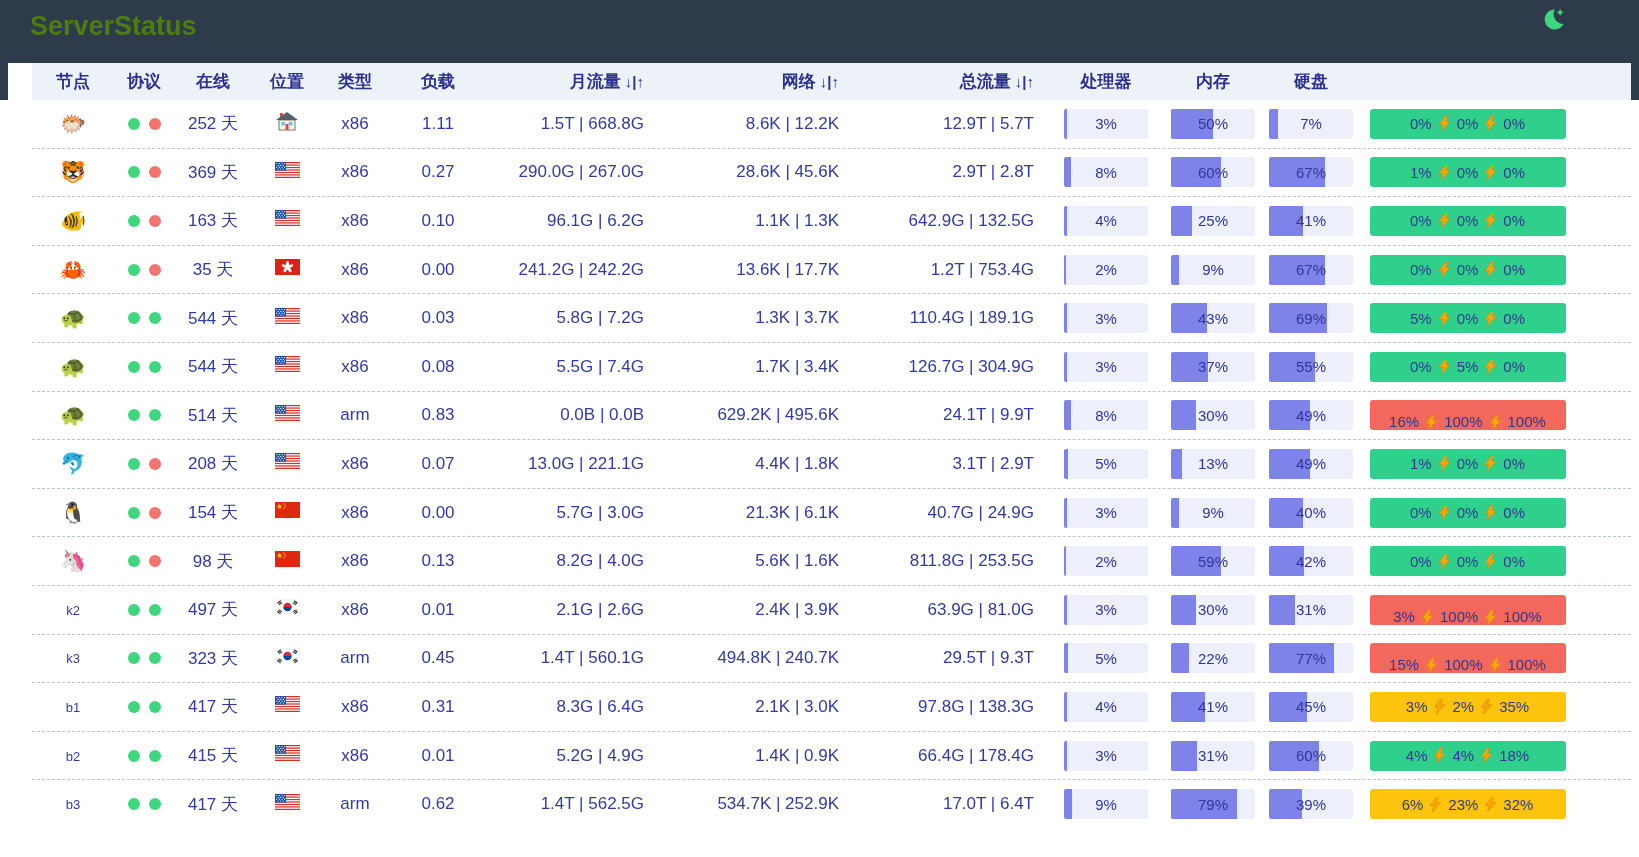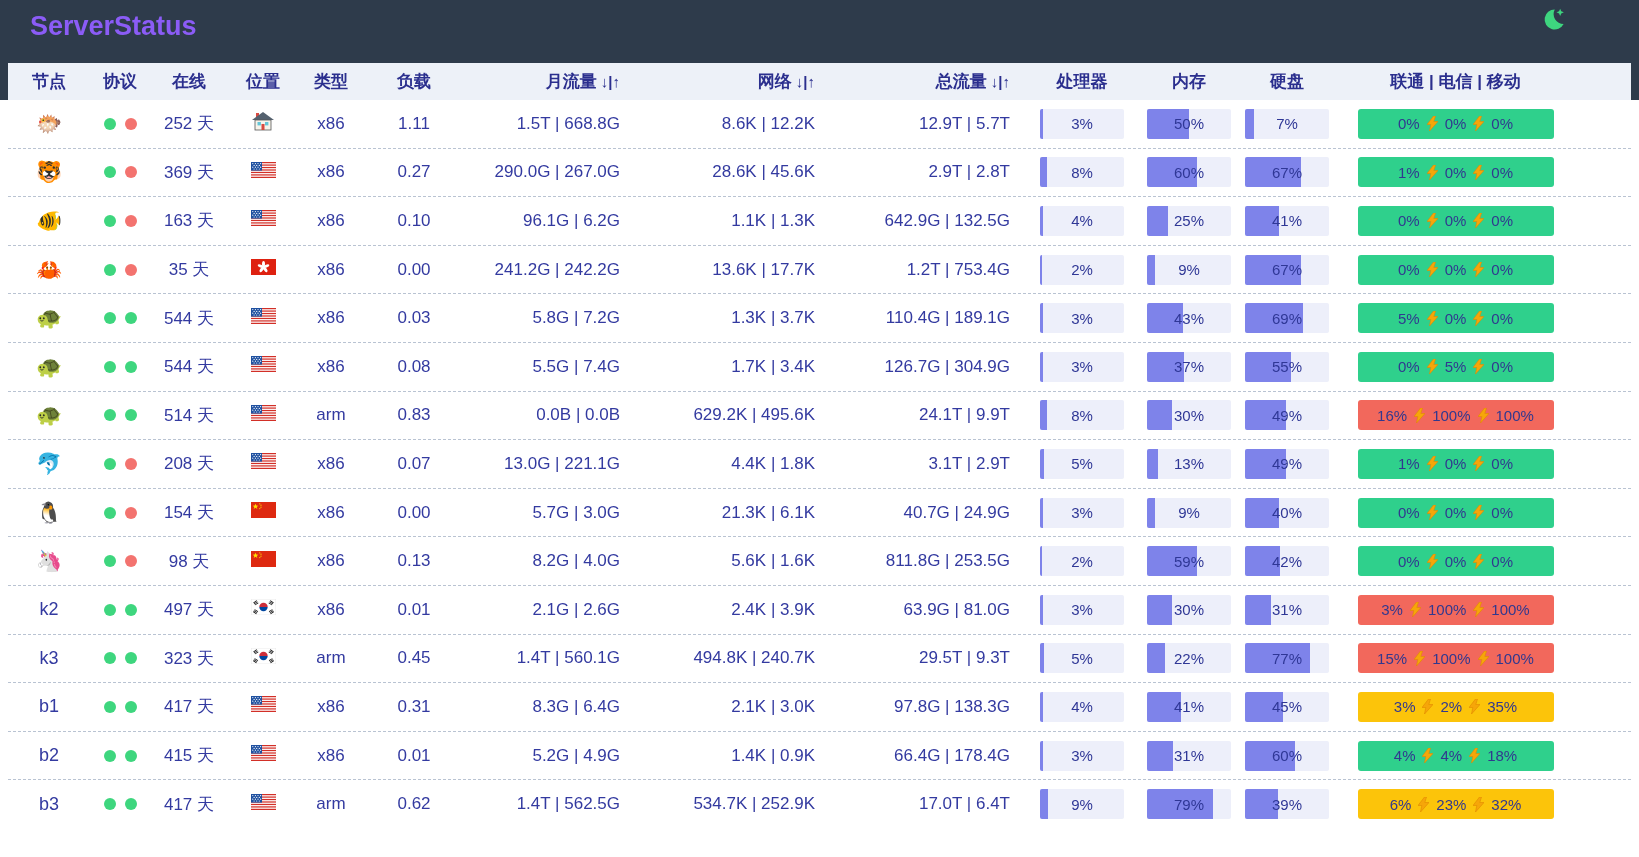--- a/index.html
+++ b/index.html
@@ -1,52 +1,53 @@
 <!DOCTYPE html>
 <html><head>
 <meta charset="utf-8">
 <style>
   html,body{margin:0;padding:0;}
   body{
     width:1639px;height:857px;overflow:hidden;background:#ffffff;
     font-family:"Liberation Sans","DejaVu Sans",sans-serif;position:relative;
   }
   .topbar{position:absolute;top:0;left:0;width:100%;height:100px;background:#2e3b4b;}
-  .brand{position:absolute;top:11px;left:30px;font-size:27px;font-weight:800;color:#8b5cf6;}
+  .brand{position:absolute;top:11px;left:30px;font-size:27px;font-weight:800;color:#4d7c0f;}
   .darkmode-btn{position:absolute;top:7px;right:72px;width:28px;height:28px;cursor:pointer;background:none;border:none;padding:0;}
   .card{position:absolute;top:63px;left:8px;right:8px;bottom:0;background:#ffffff;}
   .thead,.row{
     display:grid;
     grid-template-columns:82px 60px 78px 70px 66px 100px 170px 195px 195px 116px 98px 98px 1fr;
     align-items:center;
+    margin-left:24px;
   }
   .thead{height:37px;background:#edf1f8;}
   .hcell{font-size:17px;font-weight:700;color:#2b2f8e;text-align:center;white-space:nowrap;}
   .hcell .sort{font-weight:700;margin-left:4px;font-size:15px;}
   .hcell.right{text-align:right;padding-right:14px;}
   .hcell.isp-h{padding-right:56px;}
   .row{height:47.6px;cursor:pointer;}
   .row + .row{border-top:1px dashed #b9c3d2;}
   .cell{font-size:17px;color:#333aa0;text-align:center;white-space:nowrap;}
   .cell.right{text-align:right;padding-right:14px;}
-  .node-label{font-size:18px;color:#333aa0;}
+  .node-label{font-size:13px;color:#333aa0;}
   .node-label.emoji{font-size:21px;}
   .proto{display:flex;justify-content:center;align-items:center;gap:9px;}
   .dot{width:12px;height:12px;border-radius:50%;}
   .dot.up{background:#3ed67e;}
   .dot.down{background:#f3736f;}
   .flagwrap{display:flex;justify-content:center;align-items:center;}
   .barcell{display:flex;justify-content:center;}
   .bar{position:relative;width:84px;height:30px;background:#edeffa;border-radius:2px;overflow:hidden;}
   .bar .fill{position:absolute;left:0;top:0;bottom:0;background:#7e83ea;}
   .bar .blabel{position:absolute;inset:0;display:flex;align-items:center;justify-content:center;font-size:15px;color:#2f3796;}
   .ispcell{display:flex;justify-content:center;padding-right:56px;}
   .pill{width:196px;height:30px;border-radius:3px;display:flex;align-items:center;justify-content:center;gap:7px;font-size:15px;color:#31388f;}
   .pill.green{background:#2fd08c;}
-  .pill.red{background:#f2685c;}
+  .pill.red{background:#f2685c;align-items:flex-end;}
   .pill.yellow{background:#fcc40a;}
   .pill svg{display:block;}
 </style>
 </head>
 <body>
 
 <div class="topbar"></div>
 <div class="brand">ServerStatus</div>
 <button class="darkmode-btn" title="">
   <span>
@@ -64,21 +65,20 @@
       <div class="hcell"><span>在线</span></div>
       <div class="hcell"><span>位置</span></div>
       <div class="hcell"><span>类型</span></div>
       <div class="hcell"><span>负载</span></div>
       <div class="hcell right"><span>月流量</span><span class="sort">↓|↑</span></div>
       <div class="hcell right"><span>网络</span><span class="sort">↓|↑</span></div>
       <div class="hcell right"><span>总流量</span><span class="sort">↓|↑</span></div>
       <div class="hcell"><span>处理器</span></div>
       <div class="hcell"><span>内存</span></div>
       <div class="hcell"><span>硬盘</span></div>
-      <div class="hcell isp-h"><span>联通 | 电信 | 移动</span></div>
     </div>
   <div id="tbody">
       <div class="row">
         <div class="cell"><span class="node-label emoji">🐡</span></div>
         <div class="proto">
           <span class="dot up"></span>
           <span class="dot down"></span>
         </div>
         <div class="cell"><span>252 天</span></div>
         <div class="cell flagwrap">

